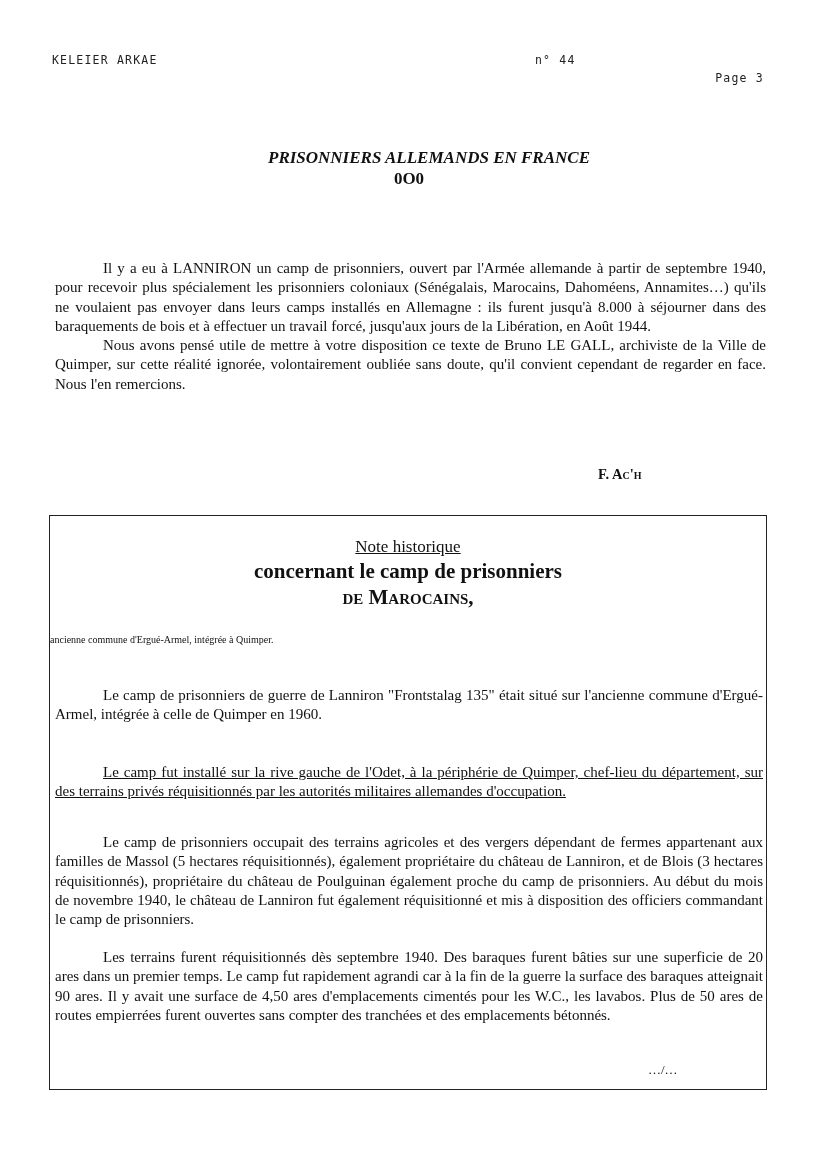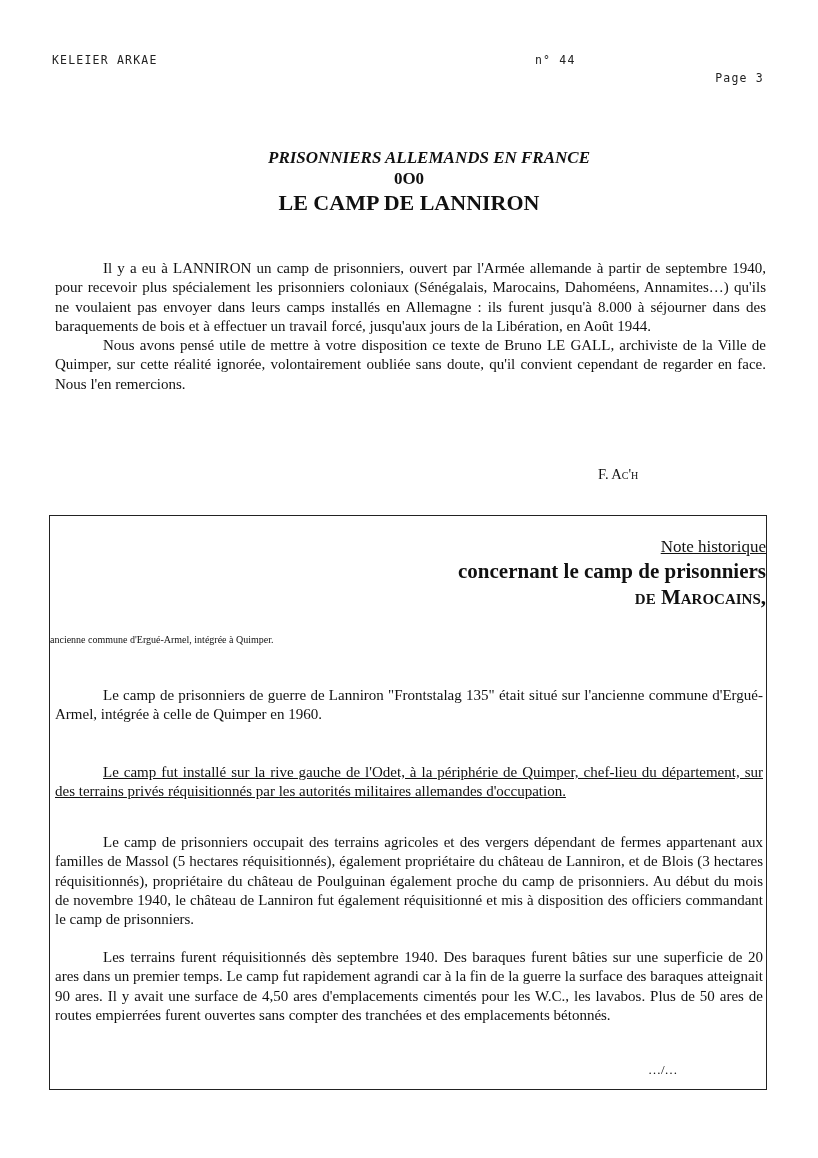--- a/index.html
+++ b/index.html
@@ -23,27 +23,27 @@
     .title-3 { font-weight: bold; font-size: 22px; line-height: 28px; }
 
     .intro {
       position: absolute; top: 259px; left: 55px; width: 711px;
       font-size: 15px; line-height: 19.3px; text-align: justify;
     }
     .intro p { margin: 0; text-indent: 48px; }
     .signature {
       position: absolute; top: 466px; left: 598px; font-size: 14.5px;
     }
-    .sc { font-variant: small-caps; }
+    .sc { font-variant: small-caps; font-weight: bold; }
 
     .note-box {
       position: absolute; top: 515px; left: 49px; width: 718px; height: 575px;
       border: 1.5px solid #222; box-sizing: border-box;
     }
-    .note-title { position: absolute; top: 20px; left: 0; right: 0; text-align: right; }
+    .note-title { position: absolute; top: 20px; left: 0; right: 0; text-align: center; }
     .note-t1 { font-size: 17px; text-decoration: underline; line-height: 22px; }
     .note-t2 { font-size: 21px; font-weight: bold; line-height: 26px; }
     .note-t3 { font-size: 21px; font-weight: bold; line-height: 26px; }
     .note-sub { position: absolute; top: 118px; left: 0; right: 13px; text-align: left; font-size: 10px; }
 
     .note-para {
       position: absolute; left: 5px; width: 708px;
       font-size: 15px; line-height: 19.3px; text-align: justify; margin: 0;
       text-indent: 48px;
     }
@@ -58,21 +58,20 @@
 
 <div class="header">
   <span class="h-left">KELEIER ARKAE</span>
   <span class="h-mid">n° 44</span>
   <span class="h-right">Page 3</span>
 </div>
 
 <div class="title-block">
   <div class="title-1">PRISONNIERS ALLEMANDS EN FRANCE</div>
   <div class="title-2">0O0</div>
-  <div class="title-3">LE CAMP DE LANNIRON</div>
 </div>
 
 <div class="intro">
   <p>Il y a eu à LANNIRON un camp de prisonniers, ouvert par l'Armée allemande à partir de septembre 1940, pour recevoir plus spécialement les prisonniers coloniaux (Sénégalais, Marocains, Dahoméens, Annamites…) qu'ils ne voulaient pas envoyer dans leurs camps installés en Allemagne : ils furent jusqu'à 8.000 à séjourner dans des baraquements de bois et à effectuer un travail forcé, jusqu'aux jours de la Libération, en Août 1944.</p>
   <p>Nous avons pensé utile de mettre à votre disposition ce texte de Bruno LE GALL, archiviste de la Ville de Quimper, sur cette réalité ignorée, volontairement oubliée sans doute, qu'il convient cependant de regarder en face. Nous l'en remercions.</p>
 </div>
 
 <div class="signature sc">F. Ac'h</div>
 
 <div class="note-box">

